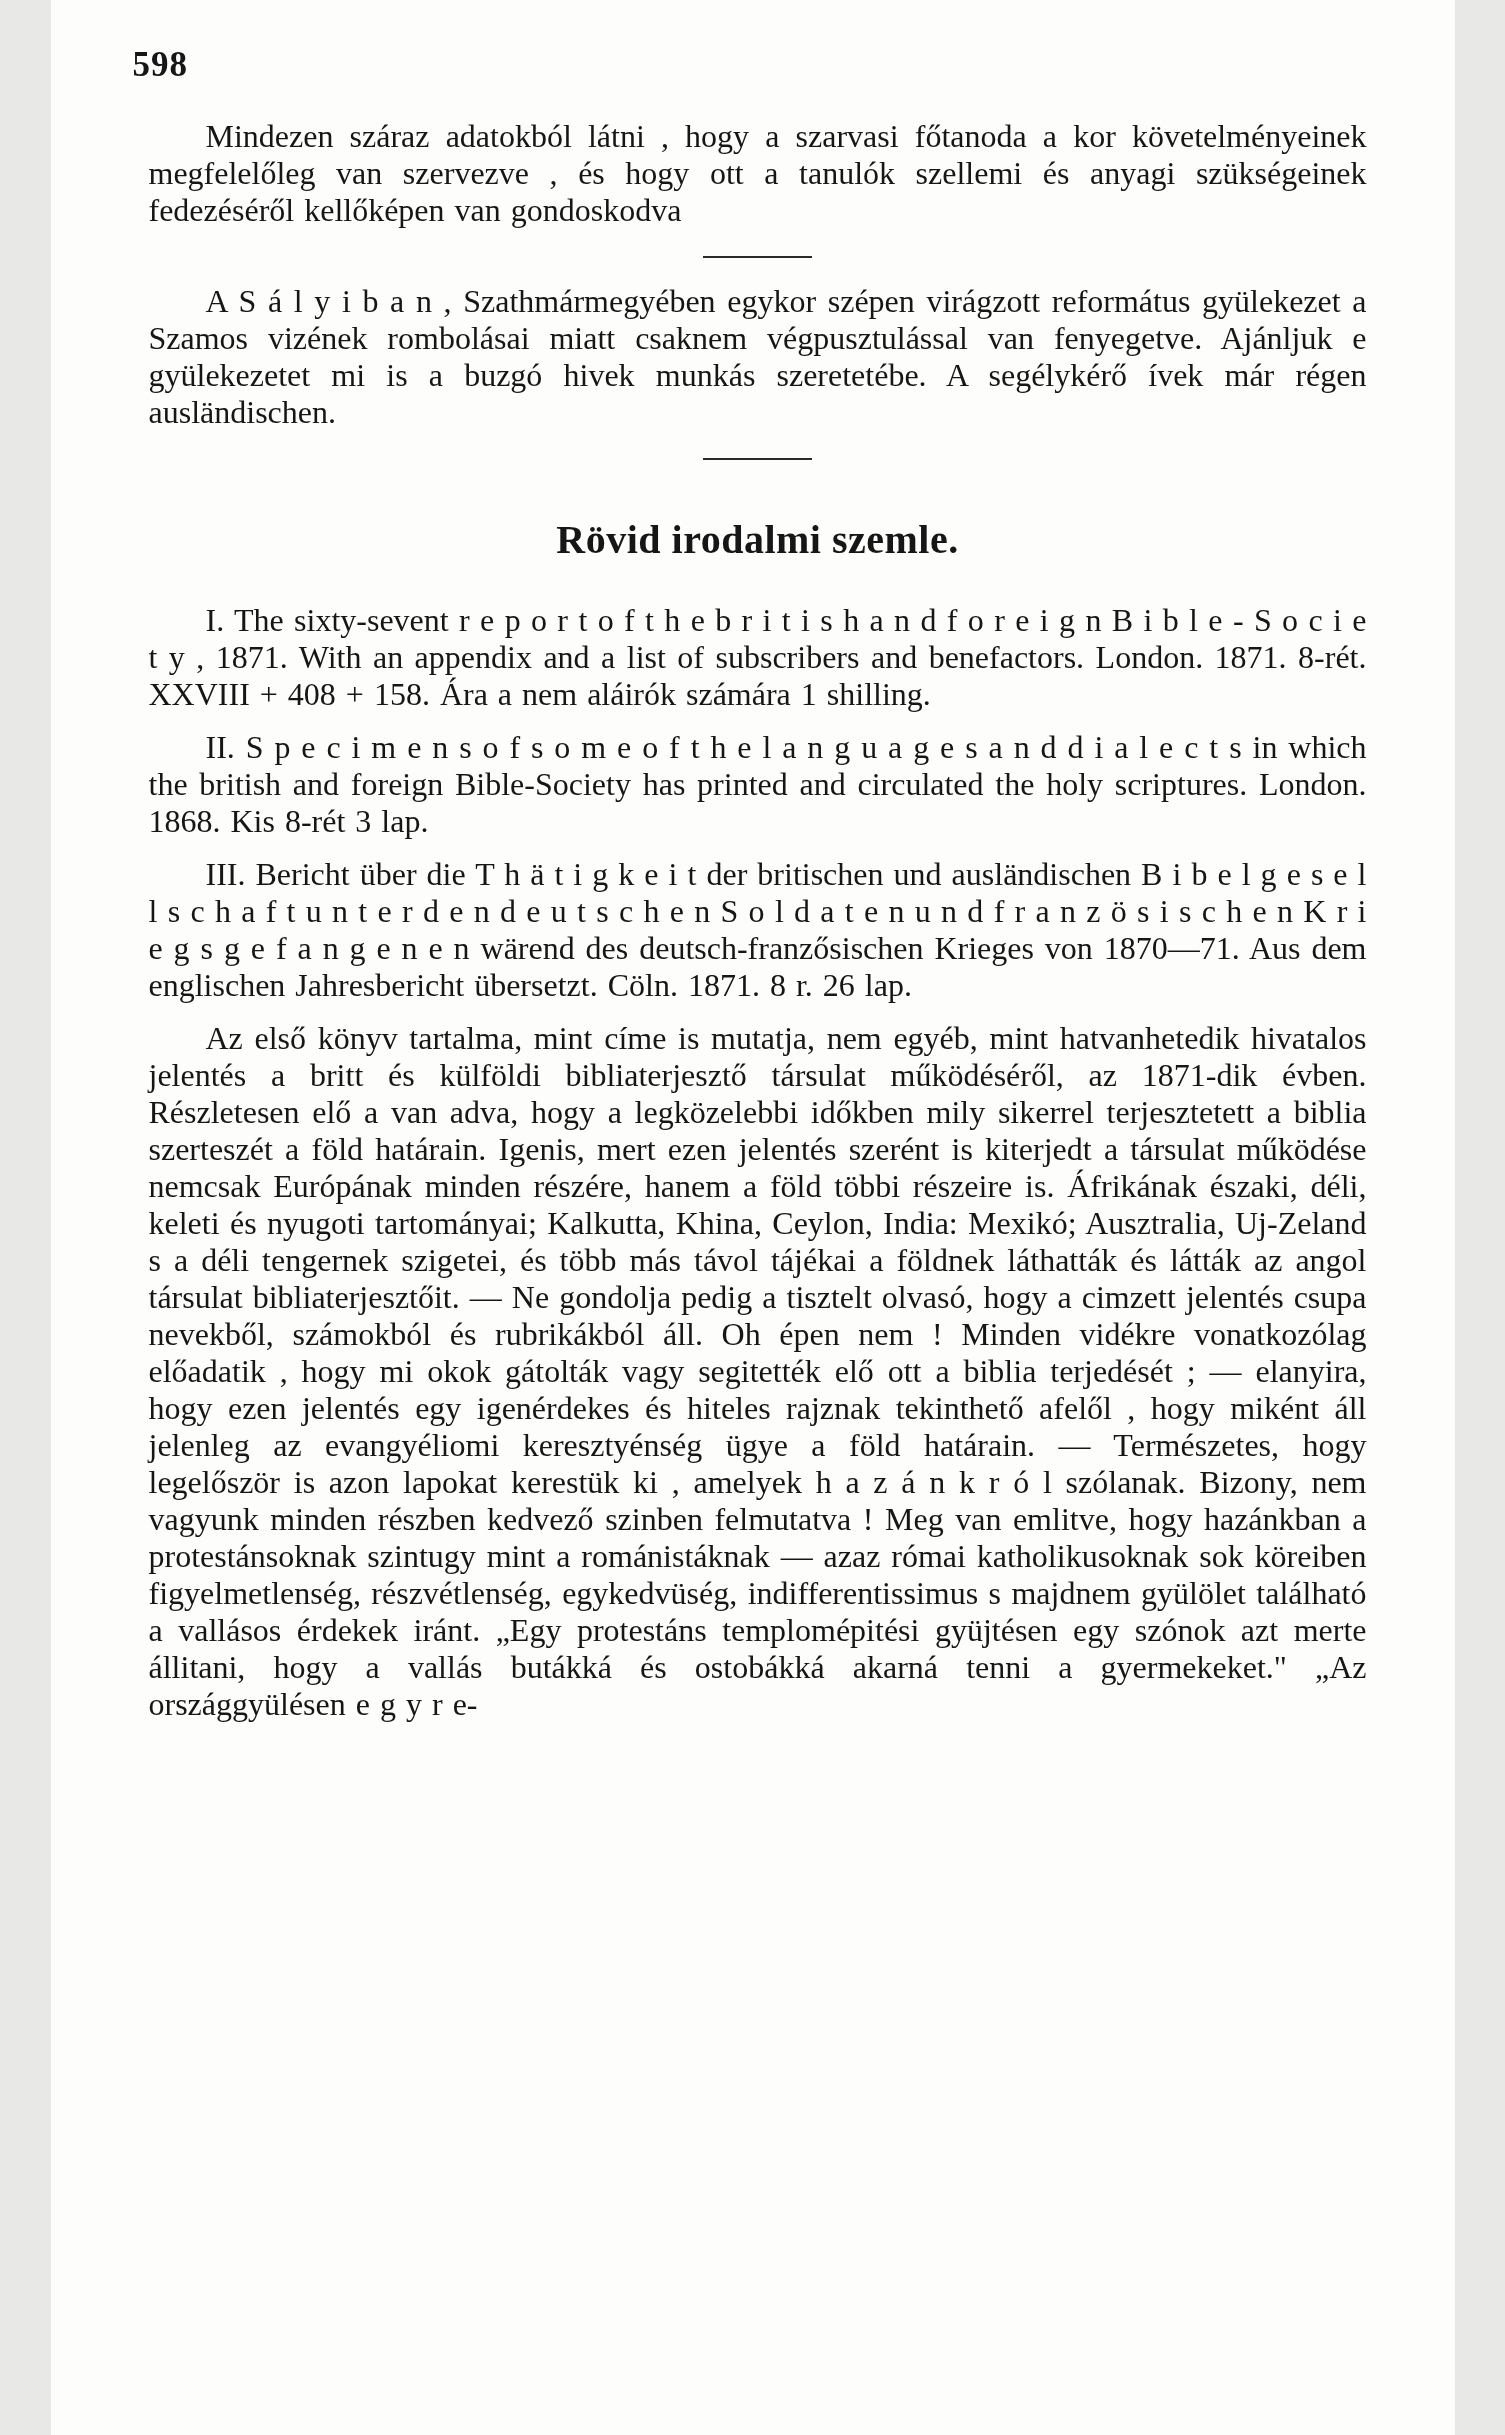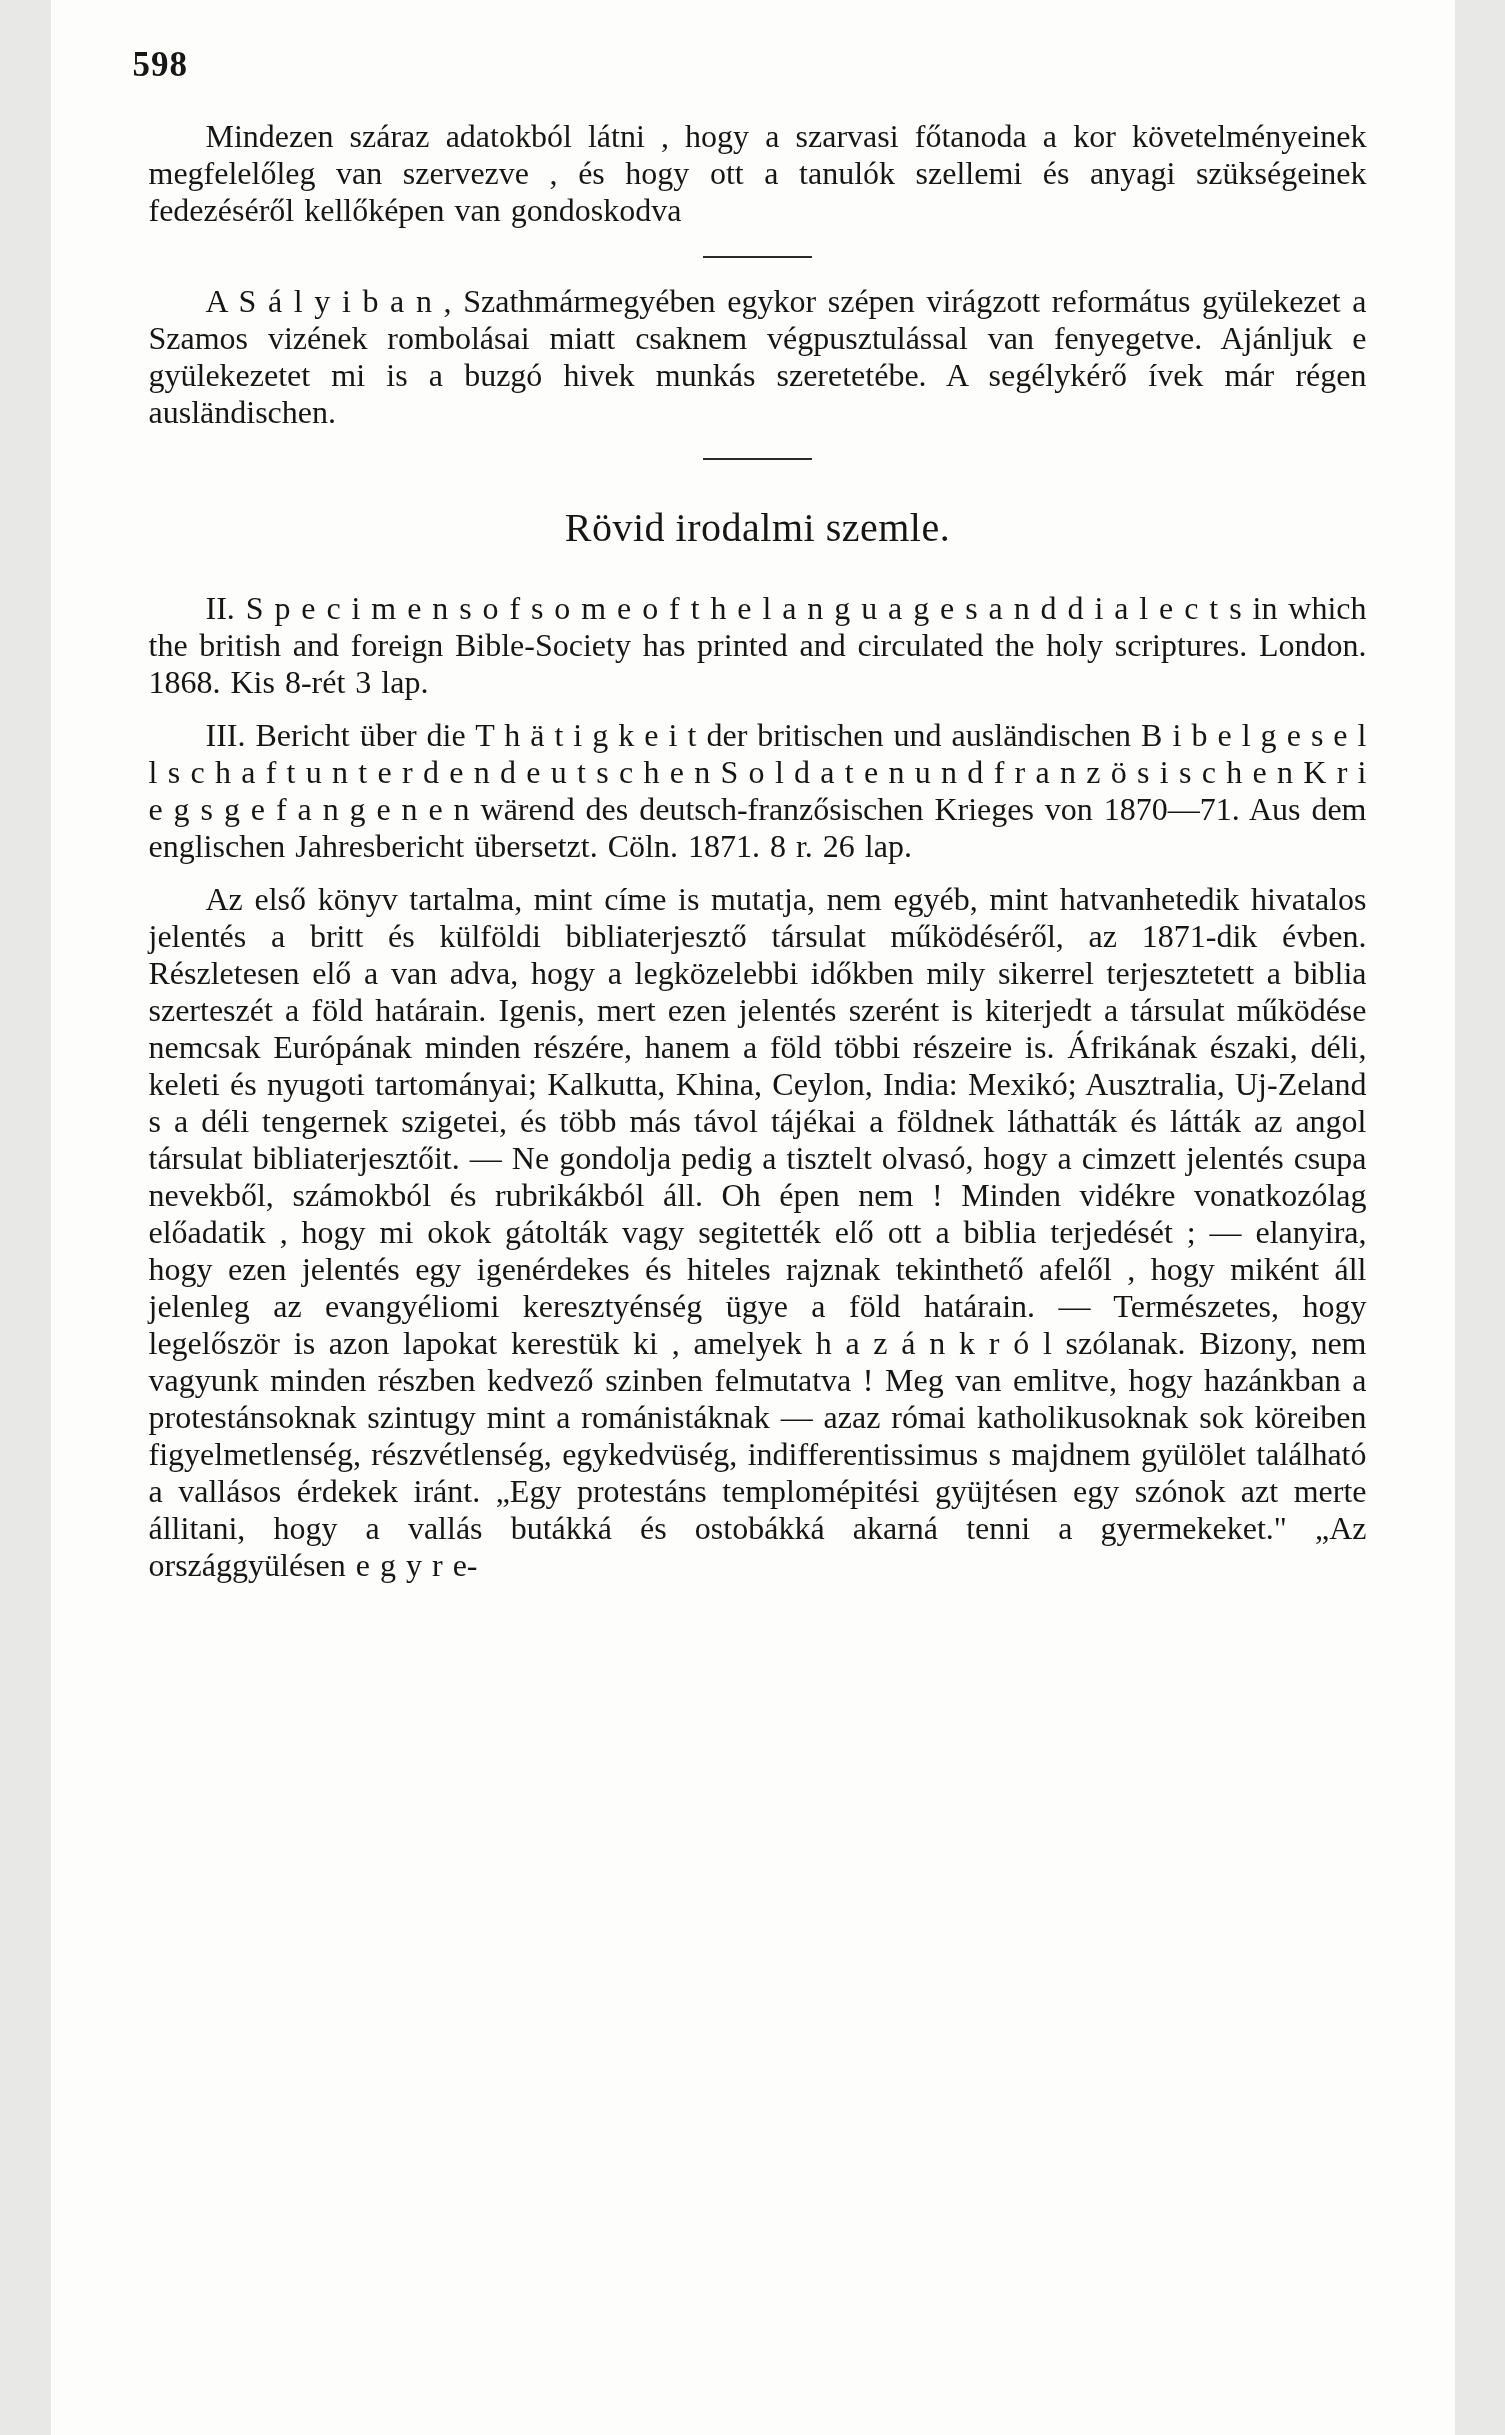--- a/index.html
+++ b/index.html
@@ -35,23 +35,23 @@
   .para.indent { text-indent: 57px; }
   .para + .para { margin-top: 0; }
   .rule {
     width: 109px;
     height: 0;
     border-top: 2px solid #2a2a2a;
     margin: 27px auto 25px auto;
   }
   .heading {
     font-size: 40px;
-    font-weight: normal;
+    font-weight: bold;
     text-align: center;
-    margin: 44px 0 39px 0;
+    margin: 56px 0 39px 0;
     letter-spacing: 0.5px;
   }
 </style>
 </head>
 <body>
 
 <div class="page">
 
   <div class="page-number">598</div>
 
@@ -59,20 +59,21 @@
 
   <div class="rule"></div>
 
   <p class="para indent">A S á l y i b a n , Szathmármegyében egykor szépen virágzott református gyülekezet a Szamos vizének rombolásai miatt csaknem végpusztulással van fenyegetve. Ajánljuk e gyülekezetet mi is a buzgó hivek munkás szeretetébe. A segélykérő ívek már régen ausländischen.</p>
 
   <div class="rule"></div>
 
   <h1 class="heading">Rövid irodalmi szemle.</h1>
 
 
+  <p class="para indent">I. The sixty-sevent r e p o r t o f t h e b r i t i s h a n d f o r e i g n B i b l e - S o c i e t y , 1871. With an appendix and a list of subscribers and benefactors. London. 1871. 8-rét. XXVIII + 408 + 158. Ára a nem aláirók számára 1 shilling.</p>
 
   <p class="para indent">II. S p e c i m e n s o f s o m e o f t h e l a n g u a g e s a n d d i a l e c t s in which the british and foreign Bible-Society has printed and circulated the holy scriptures. London. 1868. Kis 8-rét 3 lap.</p>
 
   <p class="para indent">III. Bericht über die T h ä t i g k e i t der britischen und ausländischen B i b e l g e s e l l s c h a f t u n t e r d e n d e u t s c h e n S o l d a t e n u n d f r a n z ö s i s c h e n K r i e g s g e f a n g e n e n wärend des deutsch-franzősischen Krieges von 1870—71. Aus dem englischen Jahresbericht übersetzt. Cöln. 1871. 8 r. 26 lap.</p>
 
   <p class="para indent">Az első könyv tartalma, mint címe is mutatja, nem egyéb, mint hatvanhetedik hivatalos jelentés a britt és külföldi bibliaterjesztő társulat működéséről, az 1871-dik évben. Részletesen elő a van adva, hogy a legközelebbi időkben mily sikerrel terjesztetett a biblia szerteszét a föld határain. Igenis, mert ezen jelentés szerént is kiterjedt a társulat működése nemcsak Európának minden részére, hanem a föld többi részeire is. Áfrikának északi, déli, keleti és nyugoti tartományai; Kalkutta, Khina, Ceylon, India: Mexikó; Ausztralia, Uj-Zeland s a déli tengernek szigetei, és több más távol tájékai a földnek láthatták és látták az angol társulat bibliaterjesztőit. — Ne gondolja pedig a tisztelt olvasó, hogy a cimzett jelentés csupa nevekből, számokból és rubrikákból áll. Oh épen nem ! Minden vidékre vonatkozólag előadatik , hogy mi okok gátolták vagy segitették elő ott a biblia terjedését ; — elanyira, hogy ezen jelentés egy igenérdekes és hiteles rajznak tekinthető afelől , hogy miként áll jelenleg az evangyéliomi keresztyénség ügye a föld határain. — Természetes, hogy legelőször is azon lapokat kerestük ki , amelyek h a z á n k r ó l szólanak. Bizony, nem vagyunk minden részben kedvező szinben felmutatva ! Meg van emlitve, hogy hazánkban a protestánsoknak szintugy mint a románistáknak — azaz római katholikusoknak sok köreiben figyelmetlenség, részvétlenség, egykedvüség, indifferentissimus s majdnem gyülölet található a vallásos érdekek iránt. „Egy protestáns templomépitési gyüjtésen egy szónok azt merte állitani, hogy a vallás butákká és ostobákká akarná tenni a gyermekeket." „Az országgyülésen e g y r e-</p>
 
 </div>
 
 

